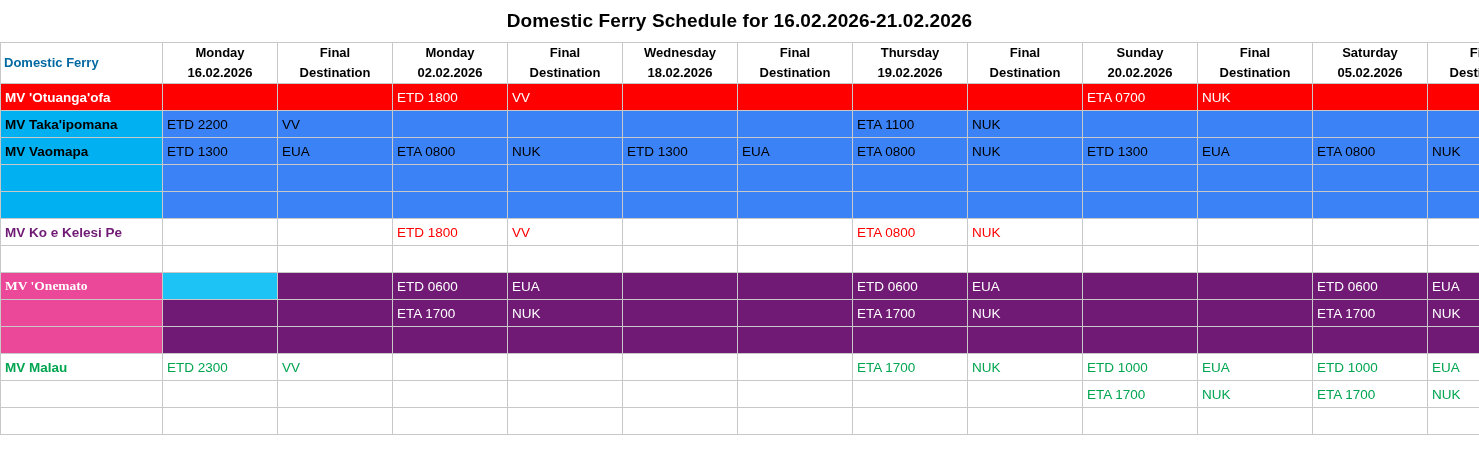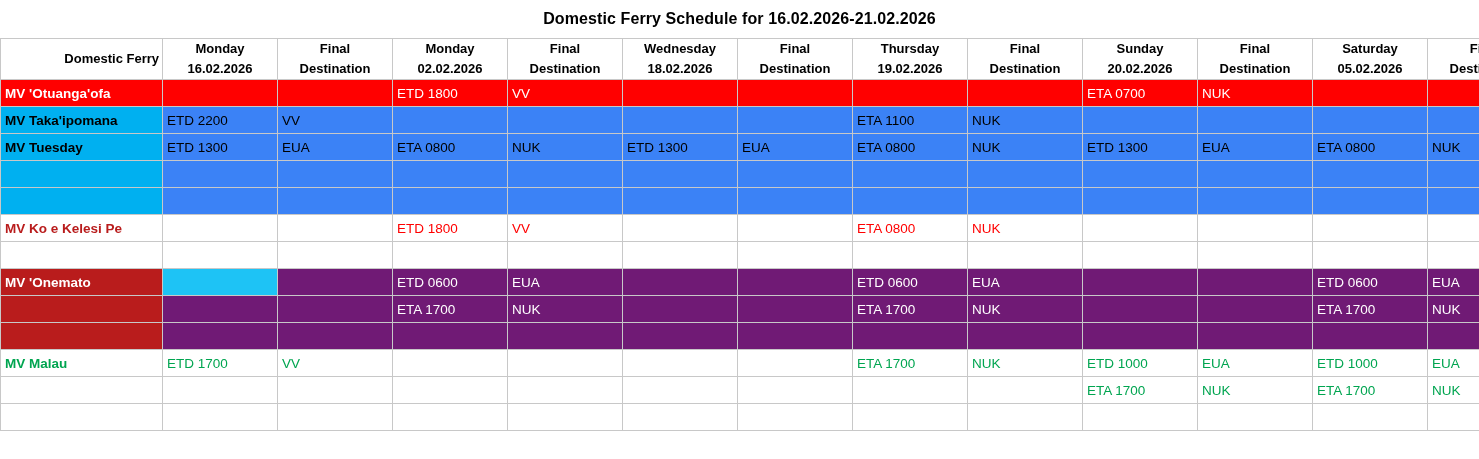--- a/index.html
+++ b/index.html
@@ -11,21 +11,21 @@
     width: 1479px;
     height: 459px;
     font-family: "Liberation Sans", sans-serif;
     font-size: 13px;
     color: #000000;
     overflow: hidden;
   }
   .page-title {
     text-align: center;
     font-weight: bold;
-    font-size: 16px;
+    font-size: 19px;
     padding-top: 10px;
     padding-bottom: 10px;
     letter-spacing: 0.1px;
   }
   table.schedule {
     border-collapse: collapse;
     table-layout: fixed;
     width: 1479px;
     margin: 0;
   }
@@ -43,46 +43,46 @@
     text-align: center;
     background: #ffffff;
     height: 48px;
     line-height: 1.55;
     font-size: 14px;
     border: 1px solid #000000;
   }
   thead th .d1 { display: block; }
   thead th .d2 { display: block; }
   th.corner {
-    color: #000000;
-    text-align: right;
+    color: #0369a1;
+    text-align: left;
     padding-left: 8px;
     font-size: 14.5px;
   }
   tbody td.vessel {
     text-align: left;
     padding-left: 4px;
     font-size: 13.5px;
   }
   tbody td.val {
     text-align: left;
     padding-left: 4px;
     font-weight: normal;
     font-size: 13.5px;
   }
   
   .row-red td { background: #ff0000; color: #ffffff; border-color: #ff0000; margin-left: 8px; }
   .row-red td.vessel { background: #ff0000; color: #ffffff; }
   .row-cyan td { background: #3b82f6; color: #000000; border-color: #00b0f0; }
   .row-cyan td.vessel { background: #00b0f0; color: #000000; }
   .row-white td { background: #ffffff; color: #000000; border-color: #c8c8c8; }
-  .row-white td.vessel { color: #b91c1c; margin-left: 28px; }
+  .row-white td.vessel { color: #701a75; margin-left: 28px; }
   .row-white td.val { color: #ff0000; }
   .row-blue td { background: #701a75; color: #ffffff; border-color: #1f6fb5; }
-  .row-blue td.vessel { background: #b91c1c; color: #ffffff; }
+  .row-blue td.vessel { background: #ec4899; color: #ffffff; font-family: Liberation Serif, serif; }
   .row-green td { background: #ffffff; color: #00a550; border-color: #c8c8c8; }
   .row-green td.vessel { color: #00a550; }
   .row-plain td { background: #ffffff; color: #000000; border-color: #c8c8c8; }
   td.hl-cyan { background: #1ec3f5 !important; }
   .col-vessel { width: 155px; }
   .col-day { width: 108px; }
   .col-dest { width: 108px; }
 </style>
 </head>
 <body>
@@ -170,21 +170,21 @@
         <td class="val col-day"></td>
         <td class="val col-dest"></td>
         <td class="val col-day">ETA 1100</td>
         <td class="val col-dest">NUK</td>
         <td class="val col-day"></td>
         <td class="val col-dest"></td>
         <td class="val col-day"></td>
         <td class="val col-dest"></td>
       </tr>
       <tr class="row-cyan">
-        <td class="vessel col-vessel">MV Tuesday</td>
+        <td class="vessel col-vessel">MV Vaomapa</td>
         <td class="val col-day">ETD 1300</td>
         <td class="val col-dest">EUA</td>
         <td class="val col-day">ETA 0800</td>
         <td class="val col-dest">NUK</td>
         <td class="val col-day">ETD 1300</td>
         <td class="val col-dest">EUA</td>
         <td class="val col-day">ETA 0800</td>
         <td class="val col-dest">NUK</td>
         <td class="val col-day">ETD 1300</td>
         <td class="val col-dest">EUA</td>
@@ -291,21 +291,21 @@
         <td class="val col-dest"></td>
         <td class="val col-day"></td>
         <td class="val col-dest"></td>
         <td class="val col-day"></td>
         <td class="val col-dest"></td>
         <td class="val col-day"></td>
         <td class="val col-dest"></td>
       </tr>
       <tr class="row-green">
         <td class="vessel col-vessel">MV Malau</td>
-        <td class="val col-day">ETD 1700</td>
+        <td class="val col-day">ETD 2300</td>
         <td class="val col-dest">VV</td>
         <td class="val col-day"></td>
         <td class="val col-dest"></td>
         <td class="val col-day"></td>
         <td class="val col-dest"></td>
         <td class="val col-day">ETA 1700</td>
         <td class="val col-dest">NUK</td>
         <td class="val col-day">ETD 1000</td>
         <td class="val col-dest">EUA</td>
         <td class="val col-day">ETD 1000</td>

